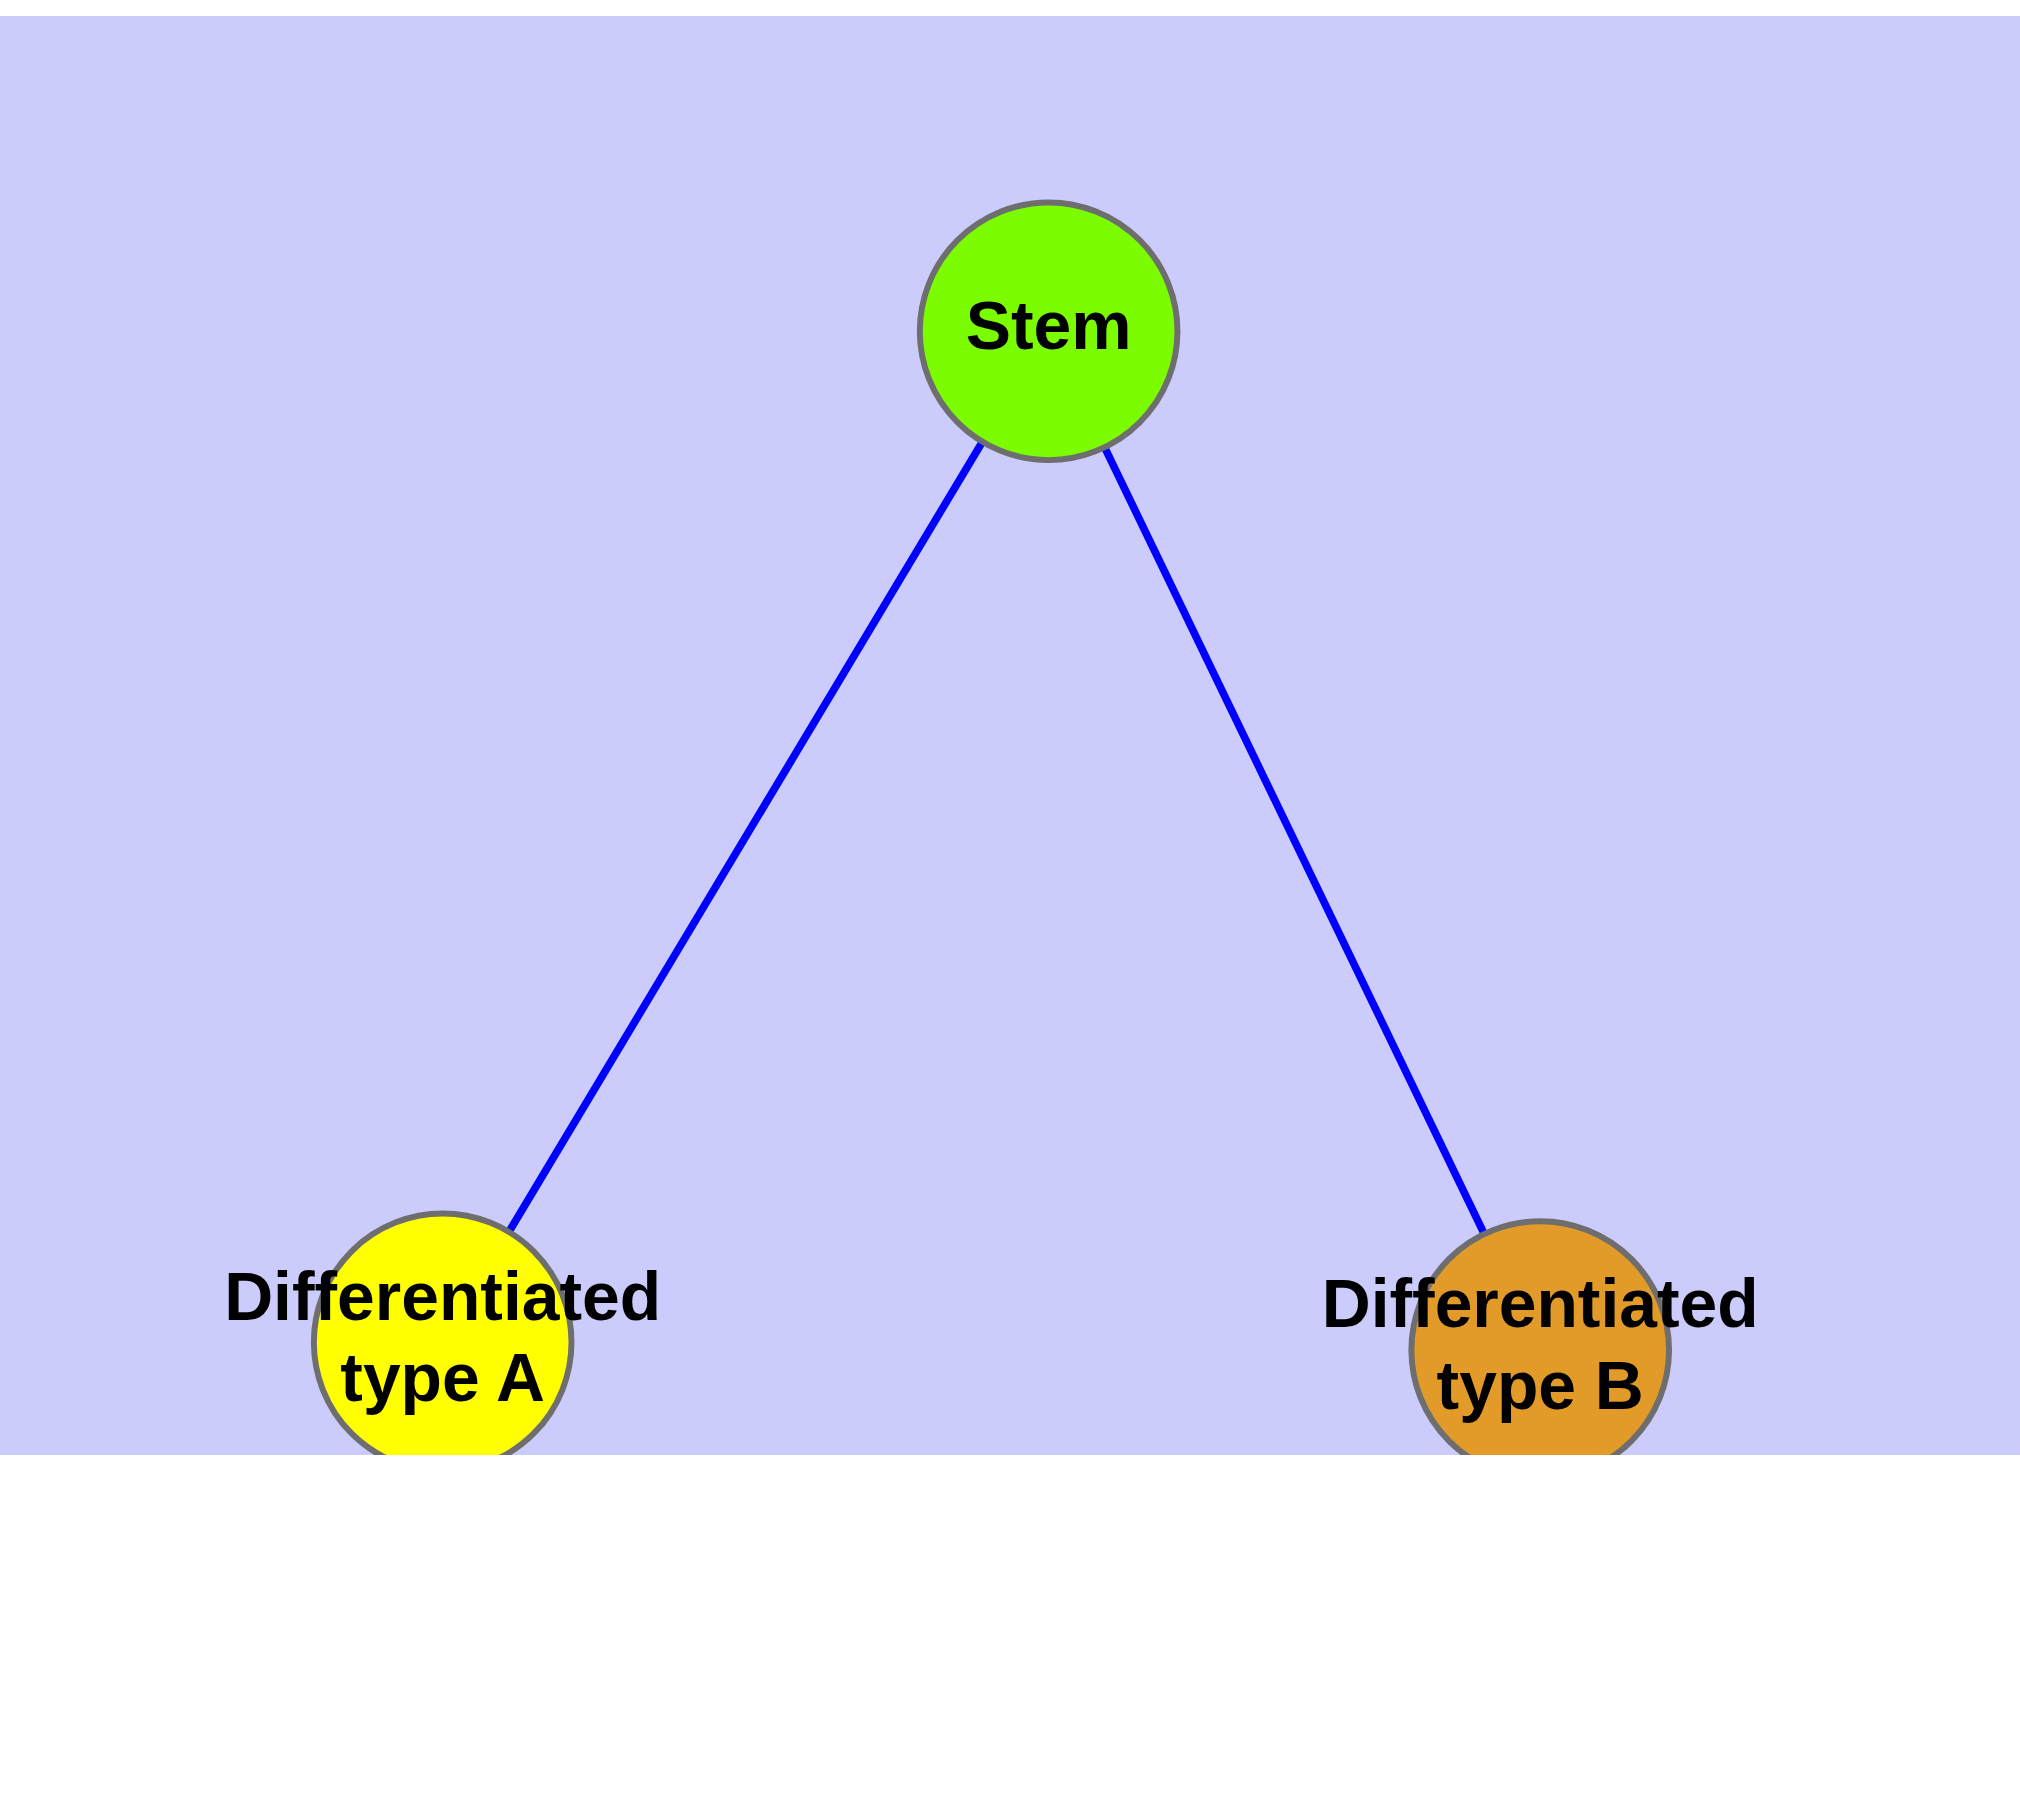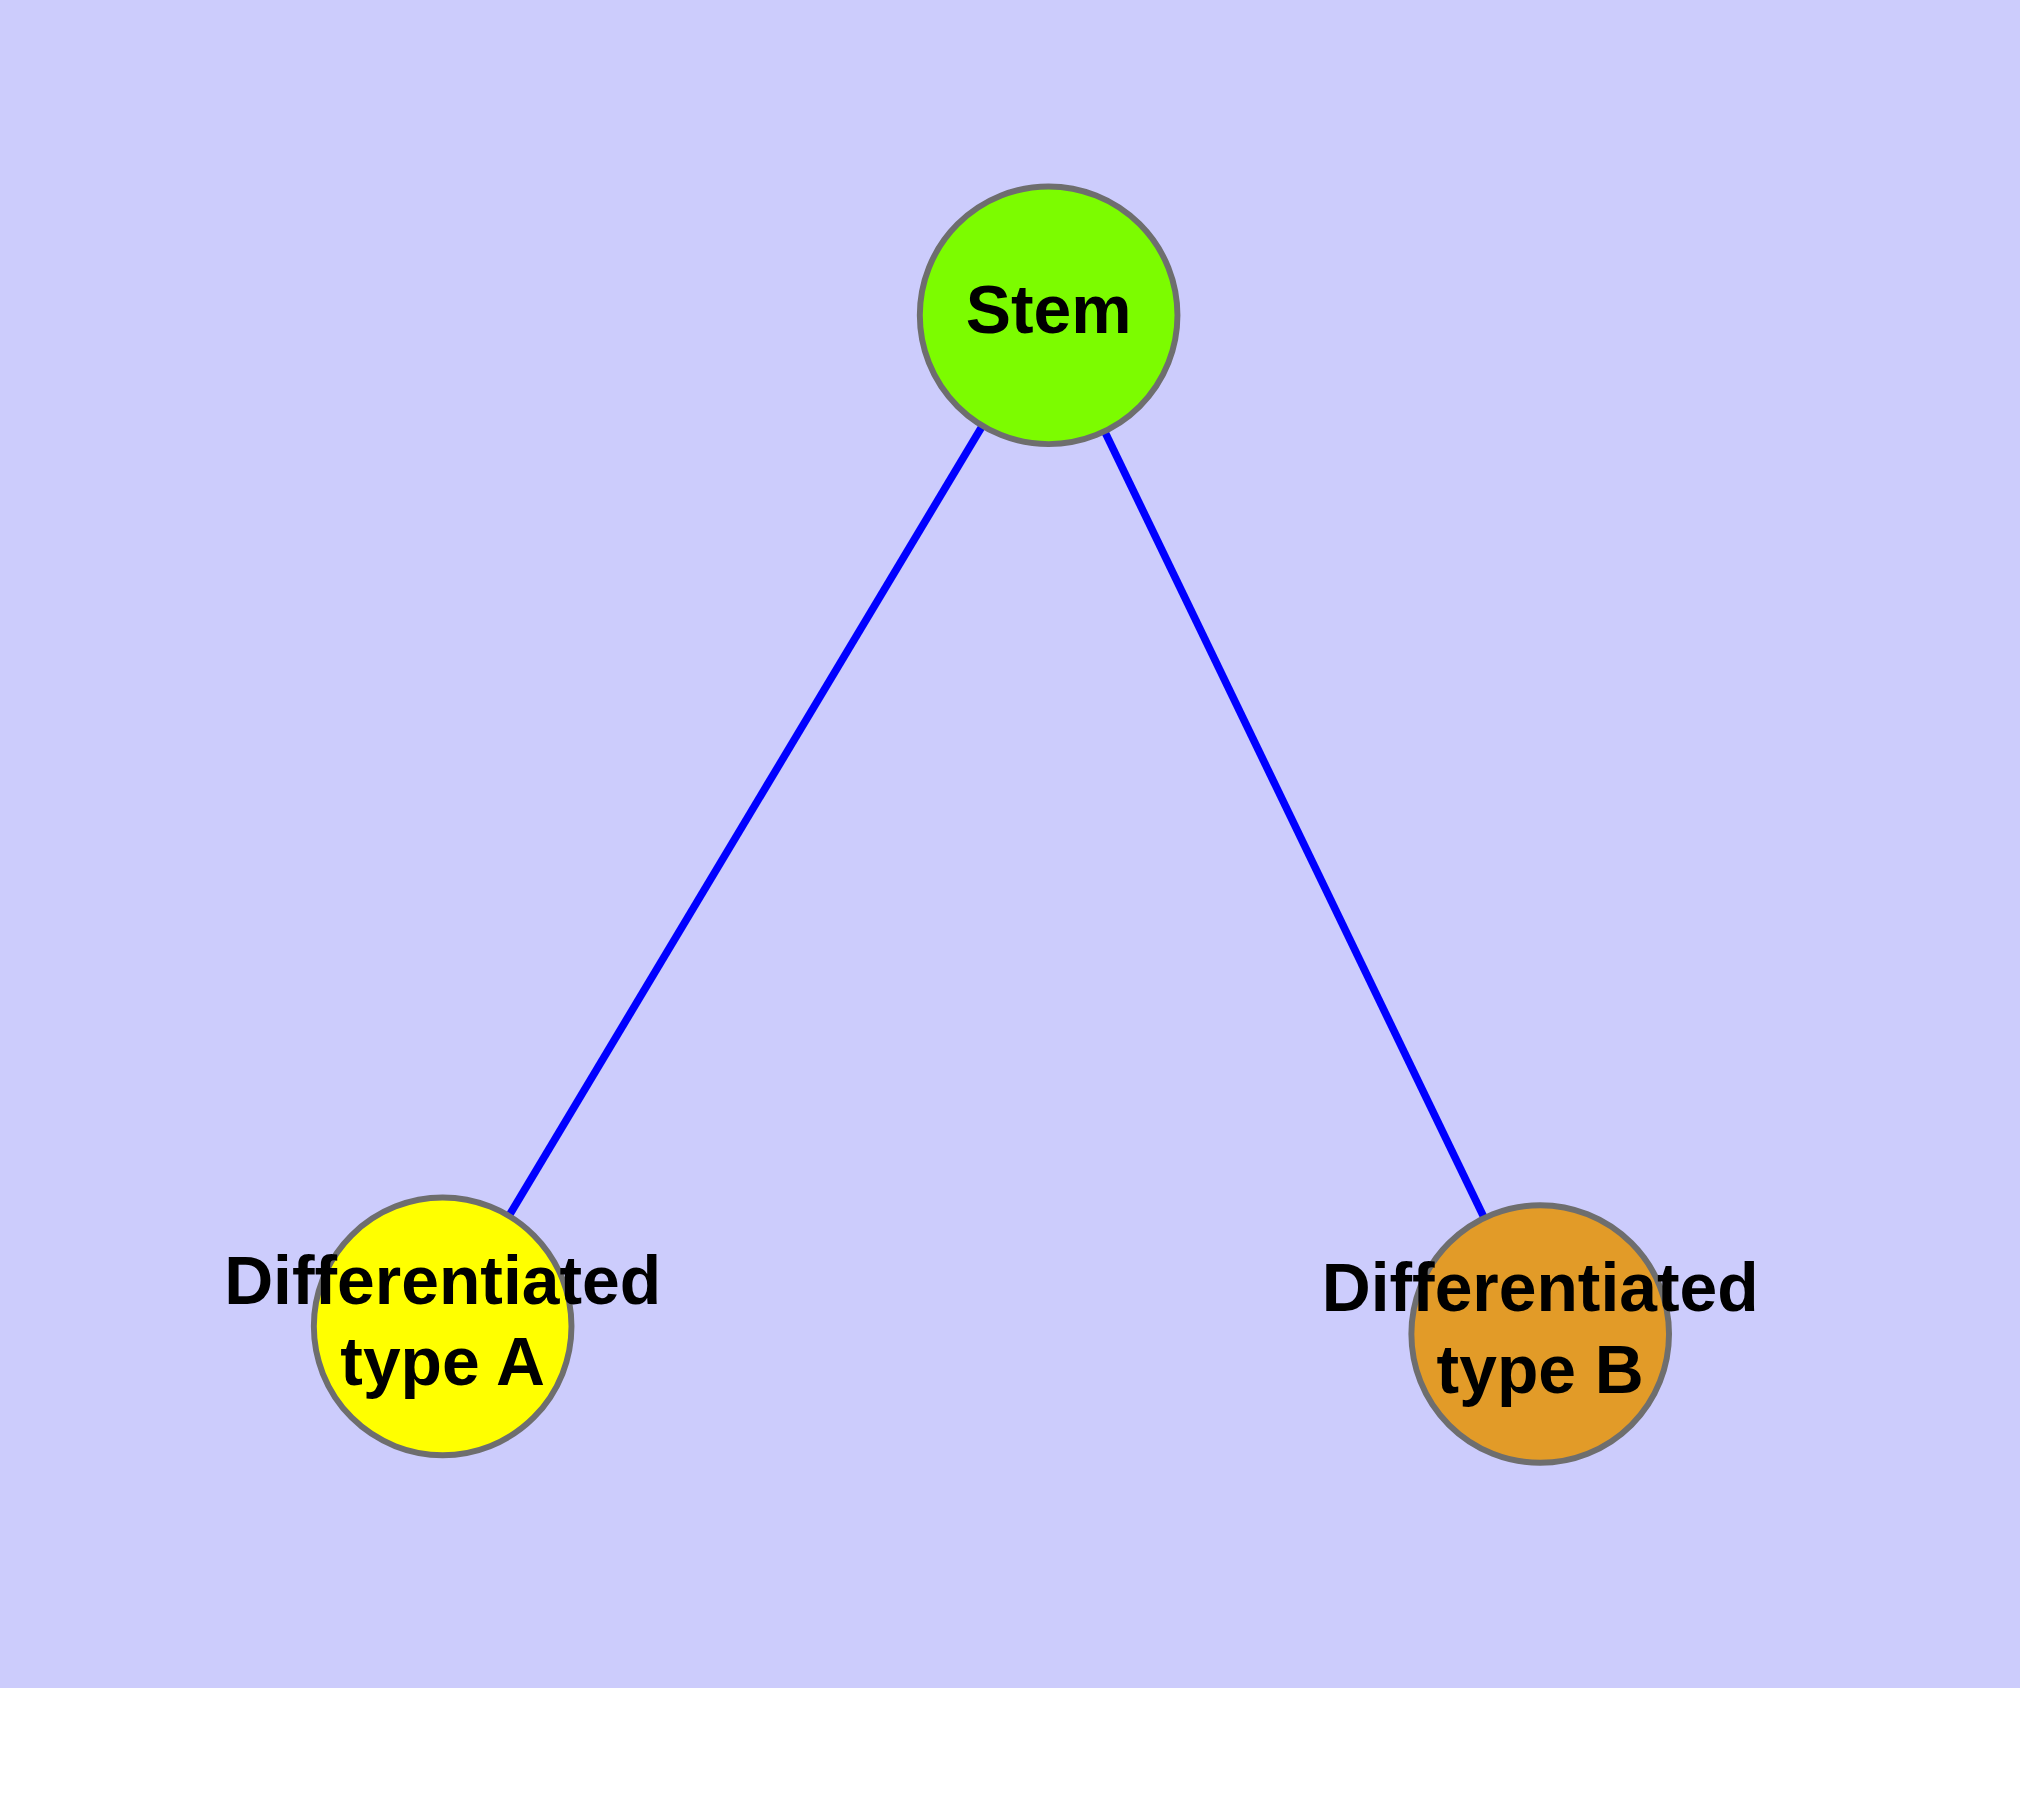--- a/index.html
+++ b/index.html
@@ -3,24 +3,25 @@
 <meta charset="utf-8">
 <style>
   html, body {
     margin: 0;
     padding: 0;
     background: #ffffff;
   }
   #canvas {
     position: relative;
     width: 2021px;
-    height: 1688px;
+    height: 1439px;
     background: #ccccfc;
     overflow: hidden;
     font-family: "Liberation Sans", sans-serif;
+    margin-top: 16px;
   }
   #graph-svg {
     position: absolute;
     left: 0;
     top: 0;
     width: 2021px;
     height: 1812px;
     display: block;
   }
   .node-circle {

